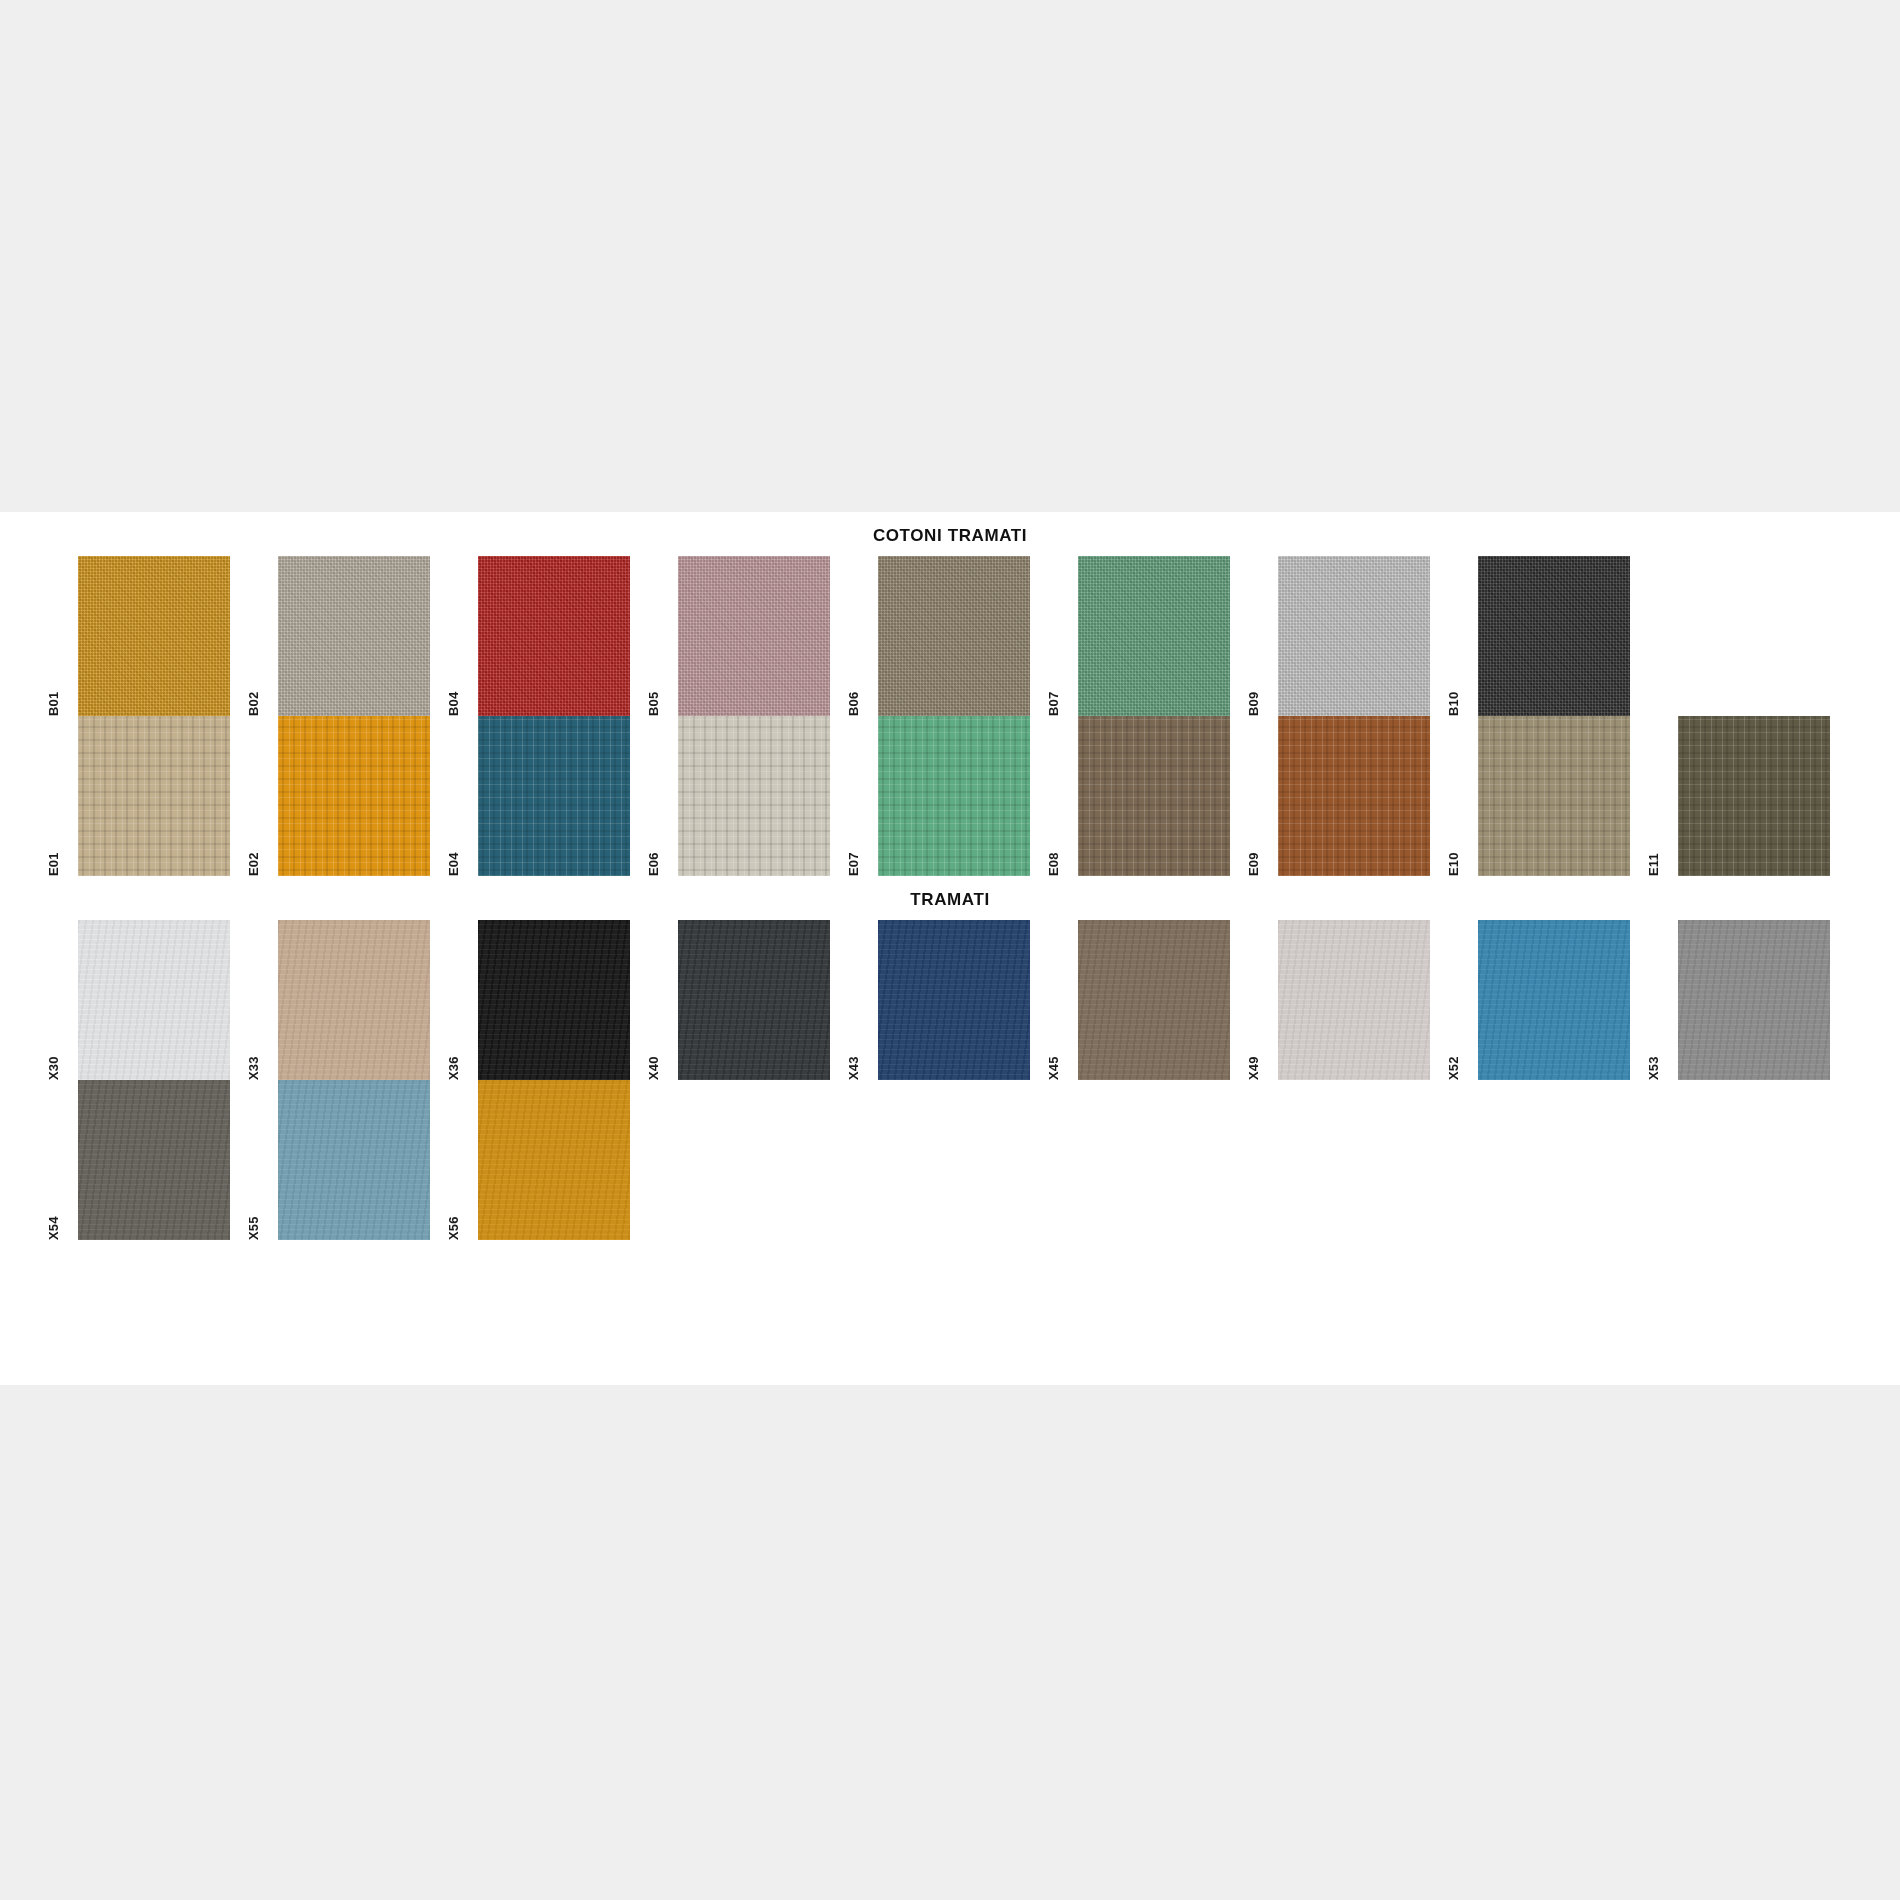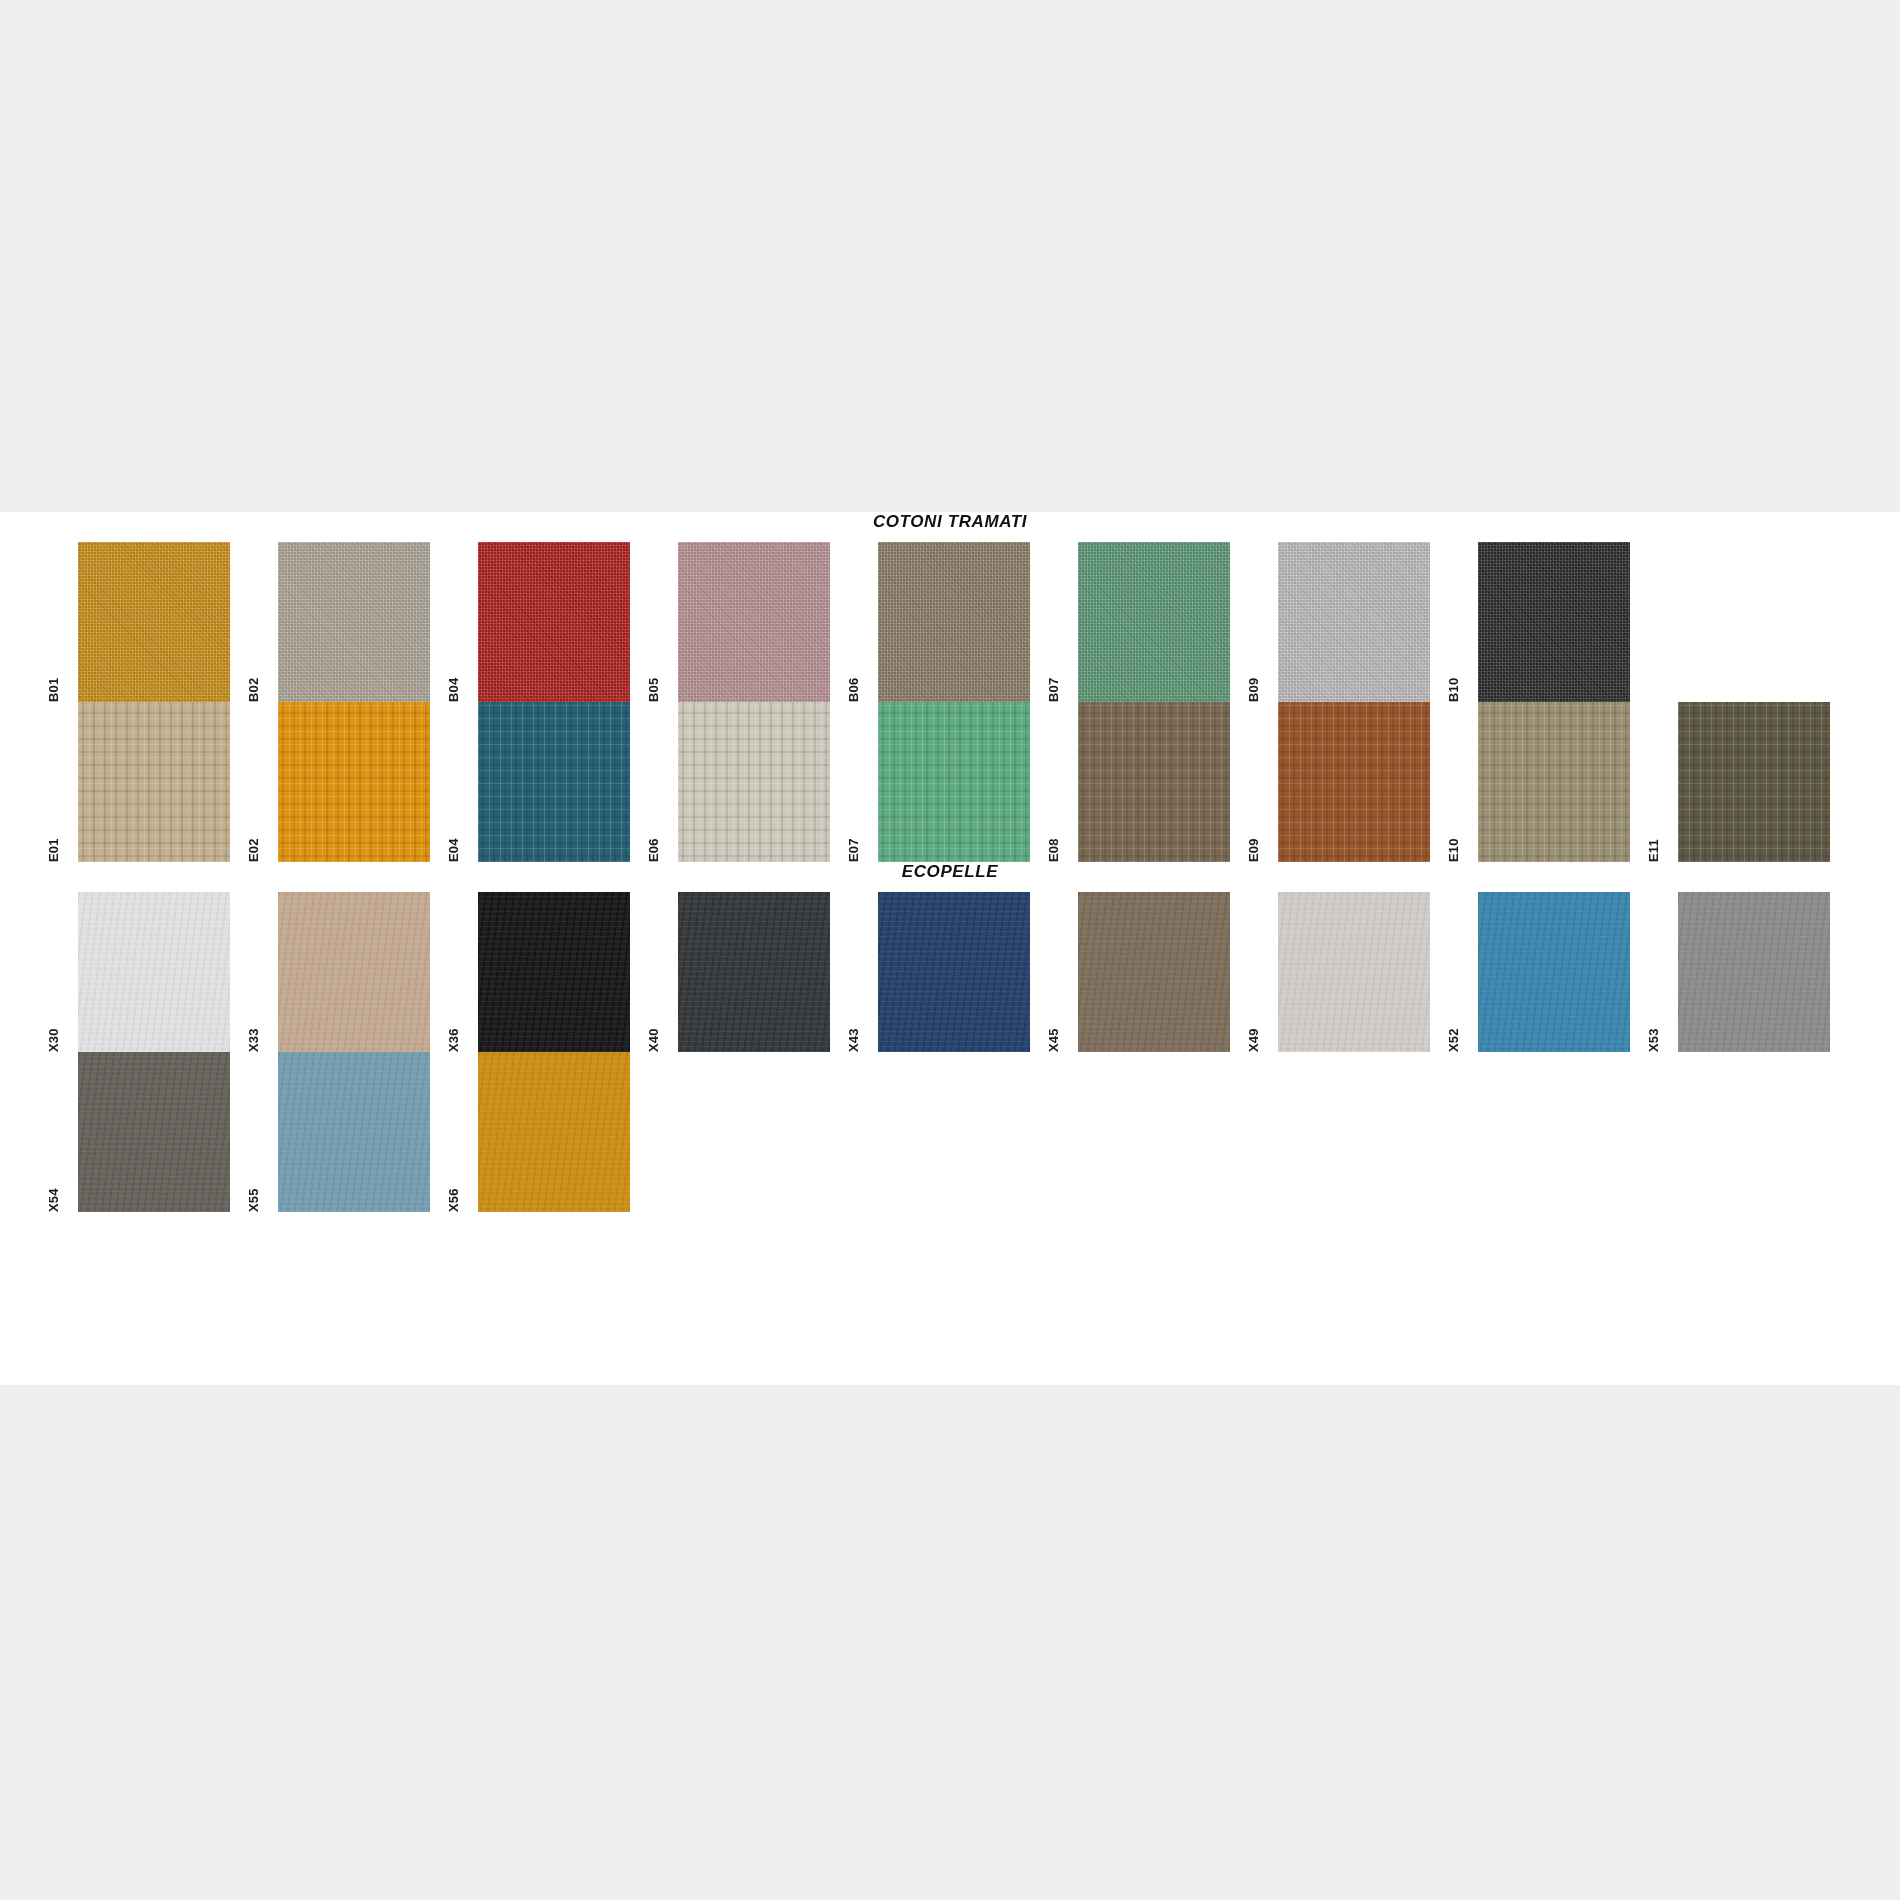--- a/index.html
+++ b/index.html
@@ -36,24 +36,24 @@
     width: 100%;
   }
 
   .section-title {
     text-align: center;
     font-family: "Liberation Sans", sans-serif;
     font-size: 17px;
     font-weight: bold;
     letter-spacing: 0.6px;
     color: #111111;
+    padding-top: 14px;
     padding-bottom: 10px;
     line-height: 20px;
     user-select: none;
-    font-style: italic;
   }
 
   .swatch-row {
     display: flex;
     flex-direction: row;
     align-items: flex-start;
     padding-left: 62px;
     gap: 32px;
   }
 
@@ -193,21 +193,21 @@
               <div class="swatch-chip tex-micro" style="background-color: rgb(155, 143, 116);"></div>
               <div class="swatch-label">E10</div>
             </div>
             <div class="swatch-cell">
               <div class="swatch-chip tex-micro" style="background-color: rgb(95, 90, 69);"></div>
               <div class="swatch-label">E11</div>
             </div>
           </div>
         </div>
         <div class="section">
-          <div class="section-title">ECOPELLE</div>
+          <div class="section-title">TRAMATI</div>
           <div class="swatch-row">
             <div class="swatch-cell">
               <div class="swatch-chip tex-eco" style="background-color: rgb(228, 229, 231);"></div>
               <div class="swatch-label">X30</div>
             </div>
             <div class="swatch-cell">
               <div class="swatch-chip tex-eco" style="background-color: rgb(199, 171, 147);"></div>
               <div class="swatch-label">X33</div>
             </div>
             <div class="swatch-cell">

